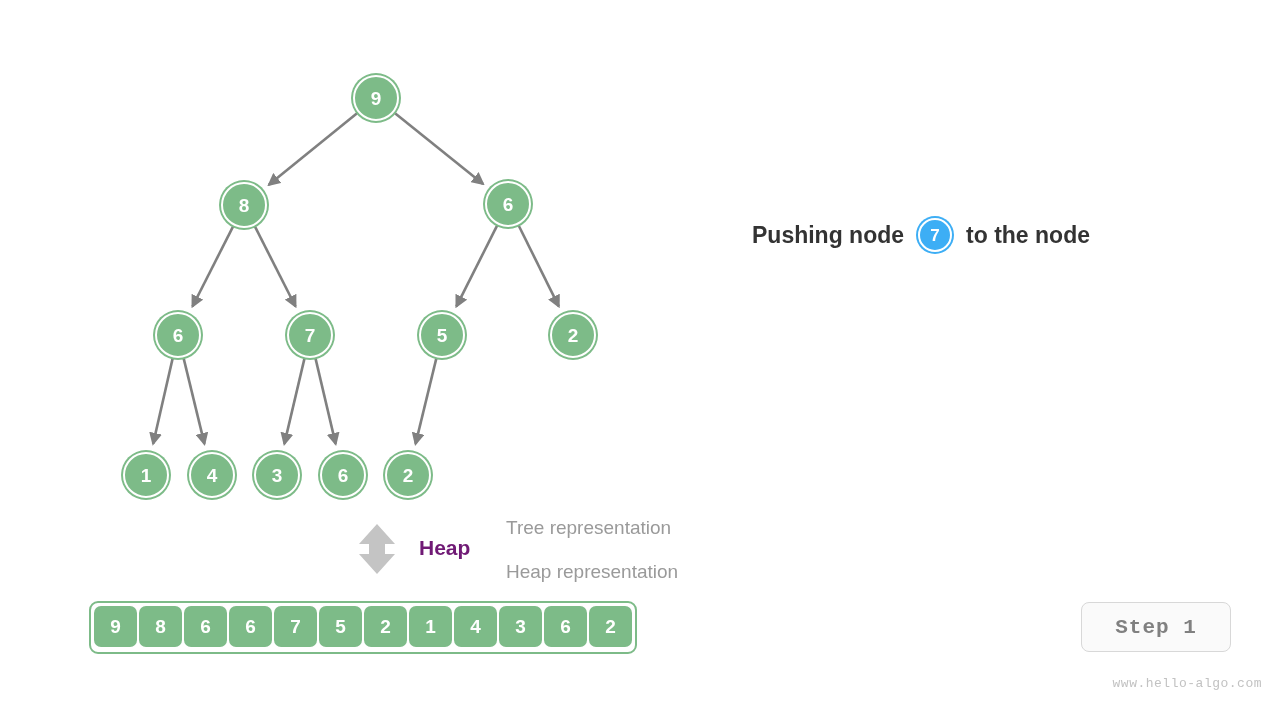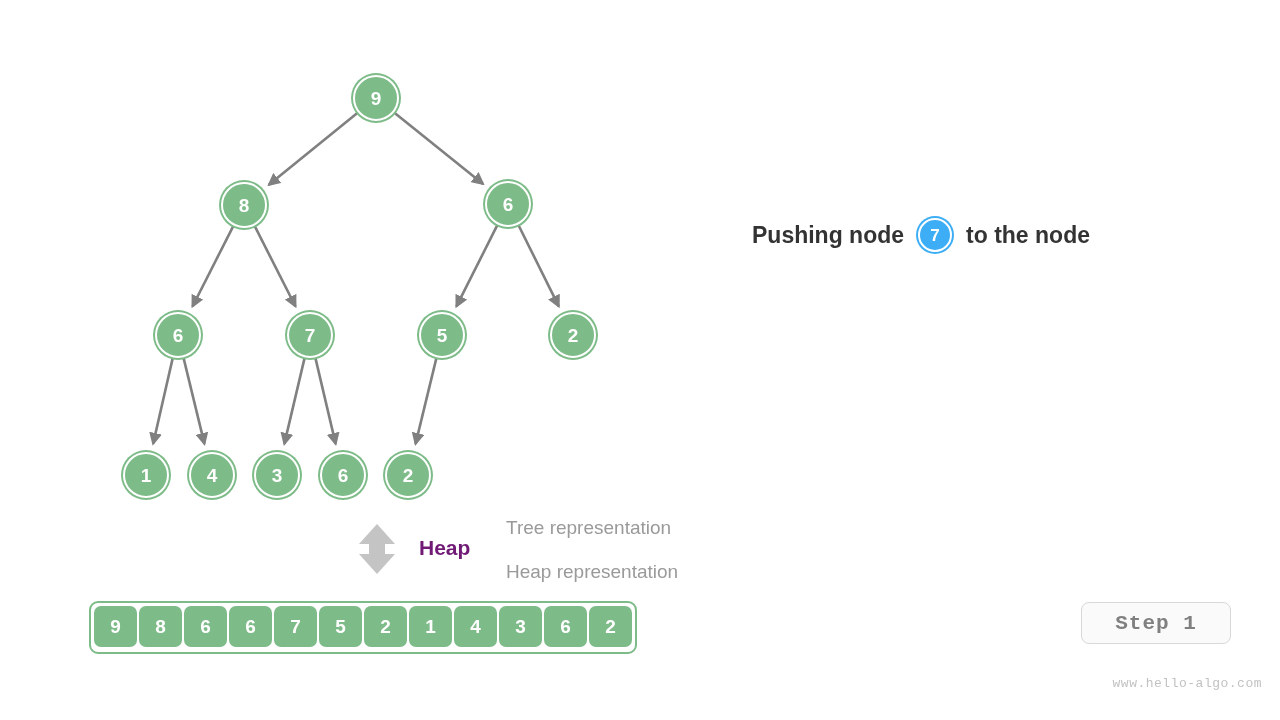--- a/index.html
+++ b/index.html
@@ -142,21 +142,21 @@
     line-height: 1;
     margin: 0 4px;
   }
 
   
   #step-badge {
     position: absolute;
     left: 1081px;
     top: 602px;
     width: 150px;
-    height: 42px;
+    height: 50px;
     box-sizing: border-box;
     border: 1px solid #d8d8d8;
     border-radius: 8px;
     background: #fafafa;
     display: flex;
     align-items: center;
     justify-content: center;
     color: #808080;
     font-size: 21px;
     font-weight: bold;

